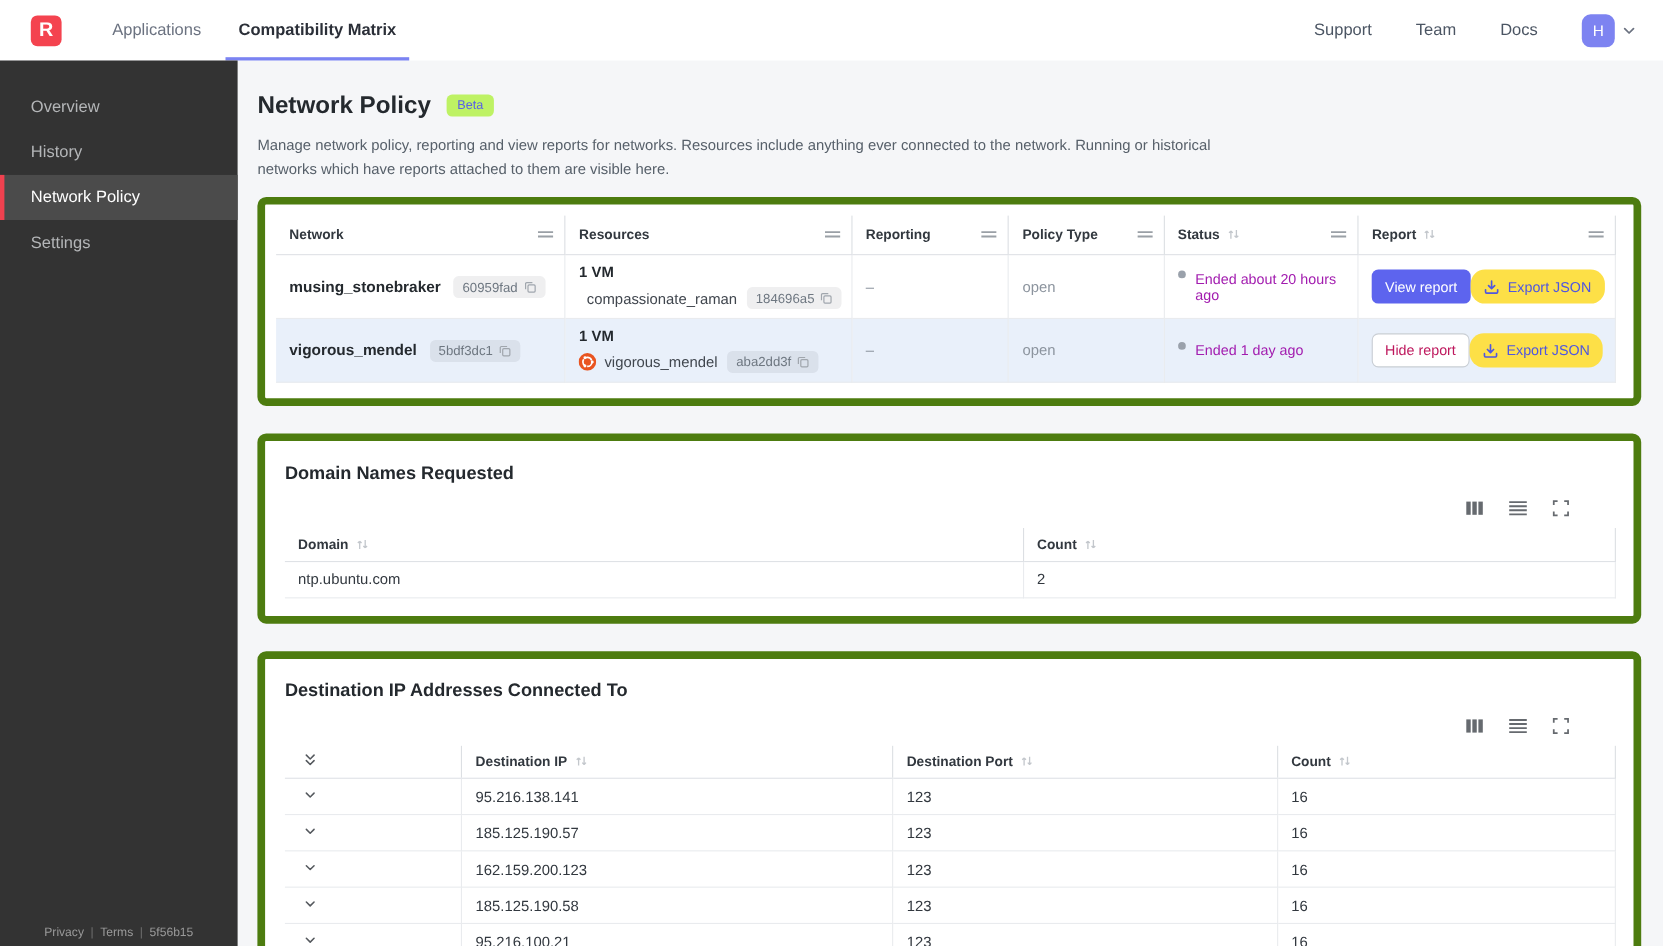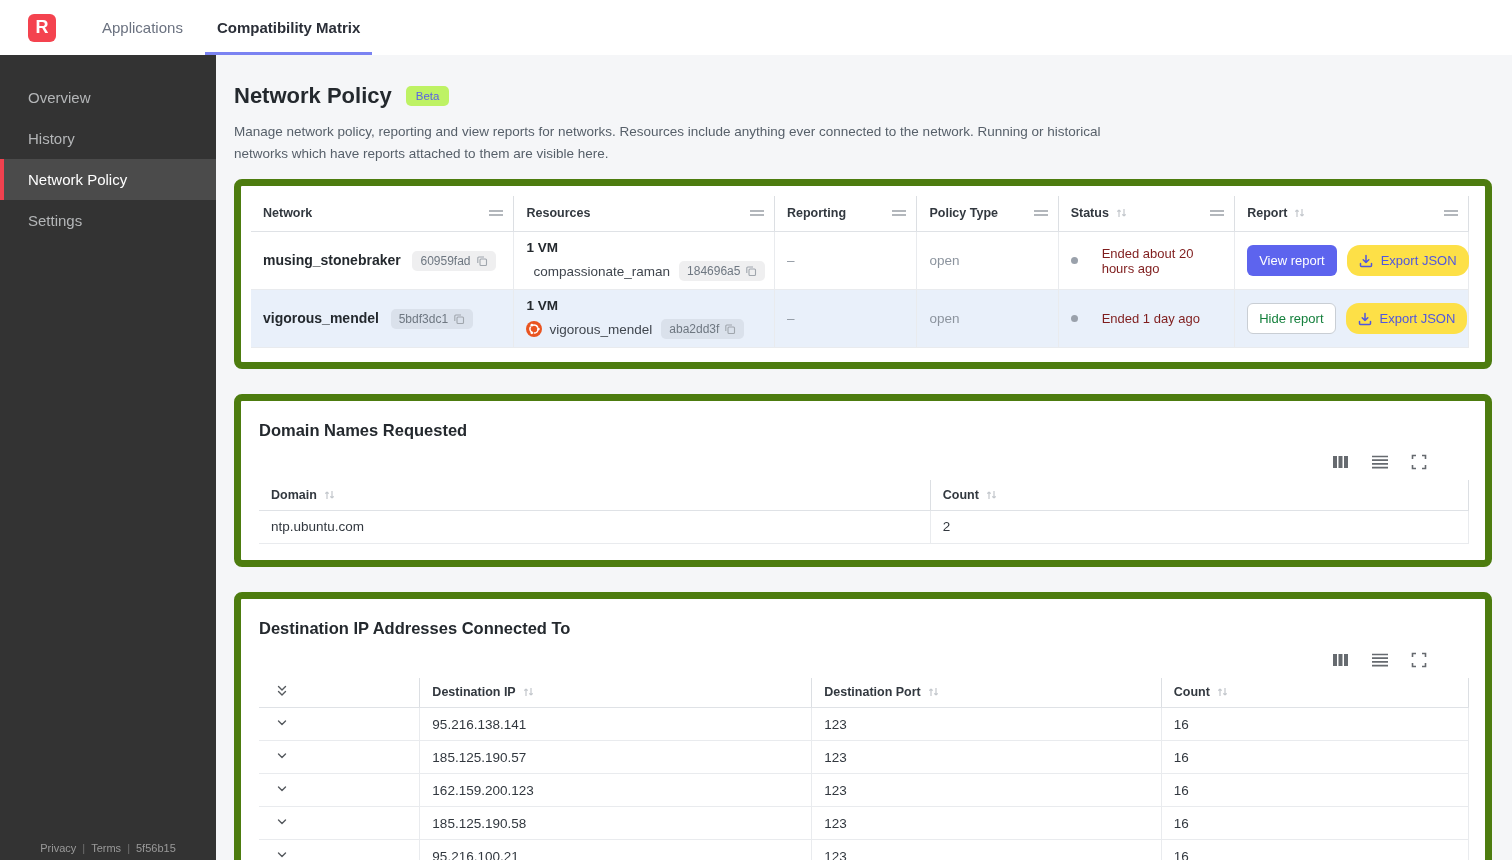--- a/index.html
+++ b/index.html
@@ -50,26 +50,26 @@
   .hdr-handle { position: absolute; right: 10px; top: 50%; transform: translateY(-50%); cursor: col-resize; }
   .sort-icon { display: inline-flex; cursor: pointer; }
 
   .net-row td { height: 54px; }
   .net-row.hl td { background: #e9f0fa; }
   .net-name { font-weight: bold; font-size: 14px; color: #24292e; }
   .pill { display: inline-flex; align-items: center; gap: 5px; background: rgba(27,31,36,0.07); color: #6e7781; font-size: 12px; padding: 3px 8px; border-radius: 5px; margin-left: 8px; }
   .res-line1 { font-weight: bold; font-size: 13.5px; color: #24292e; margin-bottom: 6px; }
   .res-line2 { display: flex; align-items: center; gap: 7px; font-size: 13.5px; color: #40464e; }
   .muted { color: #8c949e; }
-  .status-cell { display: flex; align-items: center; gap: 24px; font-size: 13px; color: #7f1d1d; }
+  .status-cell { display: flex; gap: 9px; font-size: 13px; color: #a21caf; }
   .status-dot { width: 7px; height: 7px; border-radius: 50%; background: #9aa1ab; flex: 0 0 7px; }
-  .btn-row { display: flex; align-items: center; gap: 10px; }
+  .btn-row { display: flex; align-items: center; }
   .btn { font-size: 13px; border-radius: 6px; padding: 8px 12px; cursor: pointer; border: none; font-family: inherit; white-space: nowrap; }
   .btn-primary { background: #5d64ee; color: #fff; }
-  .btn-outline { background: #fff; color: #15803d; border: 1px solid #c9ced4; padding: 7px 11px; }
+  .btn-outline { background: #fff; color: #be185d; border: 1px solid #c9ced4; padding: 7px 11px; }
   .btn-soft { background: #fde047; color: #4f56e0; display: inline-flex; align-items: center; gap: 8px; border-radius: 13px; }
 
   .simple-table th { border-right: none; height: 30px; }
   .simple-table th.vleft, .simple-table td.vleft { border-left: 1px solid #dcdfe3; }
   .simple-table td.vleft { border-left-color: #e9ebee; }
   .simple-table th:last-child, .simple-table td:last-child { border-right: 1px solid #dcdfe3; }
   .simple-table td:last-child { border-right-color: #e9ebee; }
   .simple-table td { height: 33px; padding-top: 0; padding-bottom: 0; border-bottom: 1px solid #e9ebee; }
   .exp-cell { text-align: left; padding-left: 16px; }
 </style>
@@ -81,20 +81,33 @@
       <span>R</span>
     </div>
   <div class="nav-tabs">
     <div class="nav-tab">
       <span>Applications</span>
     </div>
     <div class="nav-tab active">
       <span>Compatibility Matrix</span>
       <span class="tab-underline"></span>
     </div>
+  </div>
+  <div class="topnav-right">
+    <span class="topnav-link">Support</span>
+    <span class="topnav-link">Team</span>
+    <span class="topnav-link">Docs</span>
+    <span class="avatar-wrap">
+      <span class="avatar">
+          <span>H</span>
+        </span>
+      <svg width="14" height="14" viewBox="0 0 14 14">
+          <path d="M3 5l4 4 4-4" fill="none" stroke="#6b7280" stroke-width="1.6" stroke-linecap="round" stroke-linejoin="round"></path>
+        </svg>
+    </span>
   </div>
 </div>
 
 <div class="shell">
   <div class="sidebar">
     <div class="side-item">
         <span>Overview</span>
       </div>
     <div class="side-item">
         <span>History</span>

